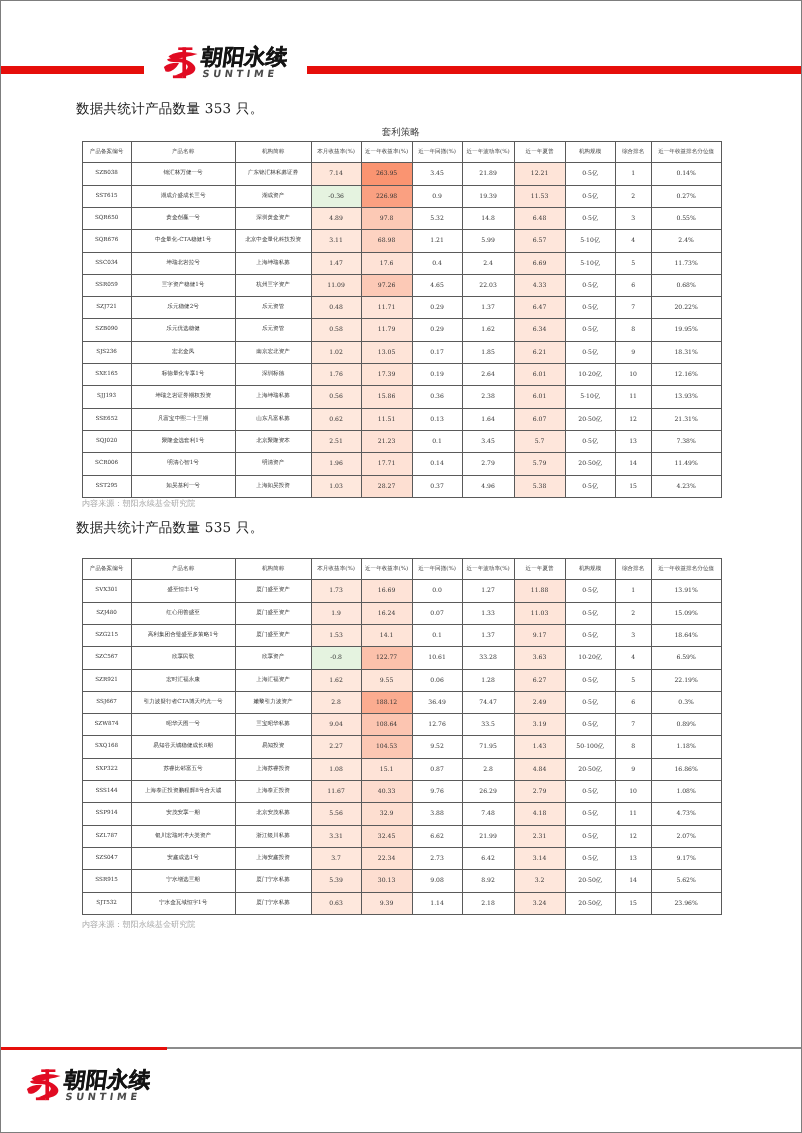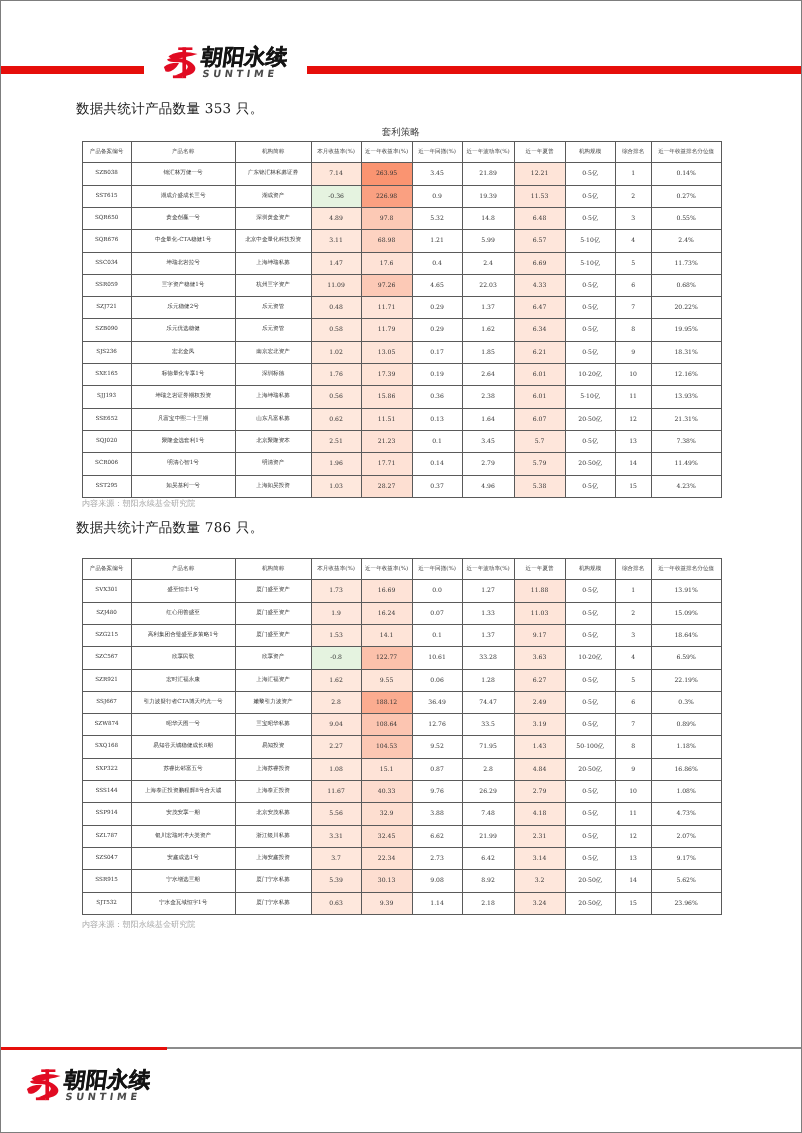--- a/index.html
+++ b/index.html
@@ -307,21 +307,21 @@
           <td class="num">4.96</td>
           <td class="num" style="background: rgb(254, 230, 219);">5.38</td>
           <td class="num">0-5亿</td>
           <td class="num">15</td>
           <td class="num">4.23%</td>
         </tr>
       </tbody>
   </table>
   <div class="src" style="top:497px">内容来源：朝阳永续基金研究院</div>
 
-  <div class="intro" style="top:519px">数据共统计产品数量 786 只。</div>
+  <div class="intro" style="top:519px">数据共统计产品数量 535 只。</div>
   <table class="grid" id="tbl2" style="left:80.6px;top:557px;width:639px">
     <colgroup>
         <col style="width:49px">
         <col style="width:104px">
         <col style="width:76px">
         <col style="width:50px">
         <col style="width:51px">
         <col style="width:50px">
         <col style="width:52px">
         <col style="width:51px">

